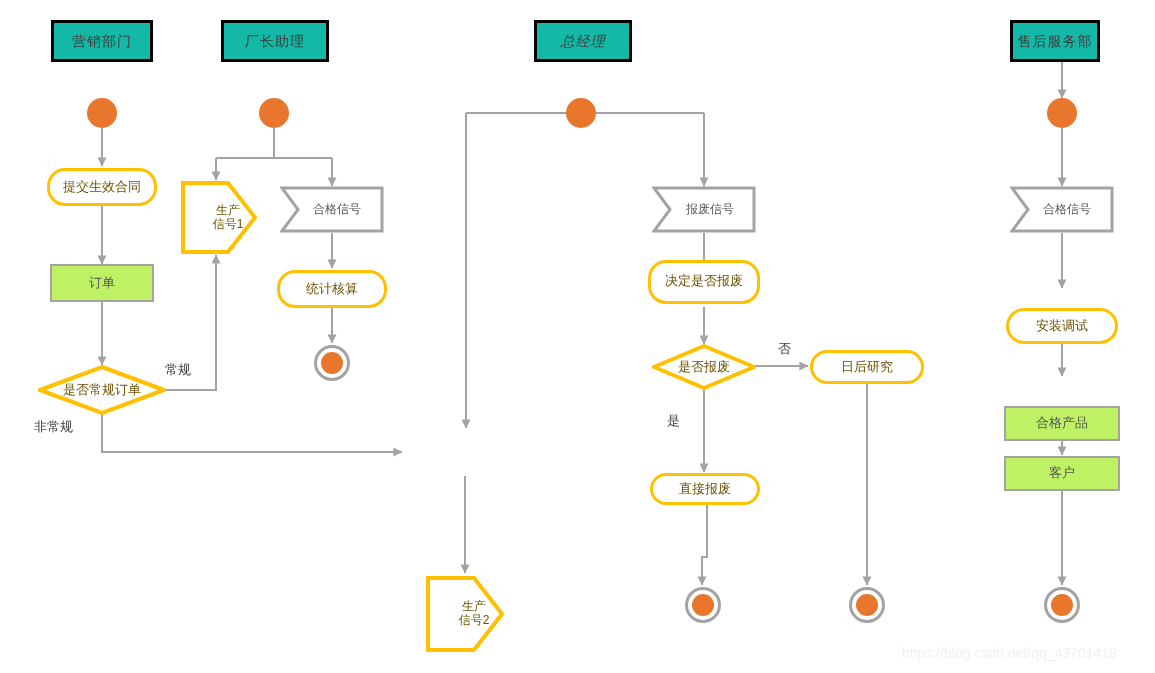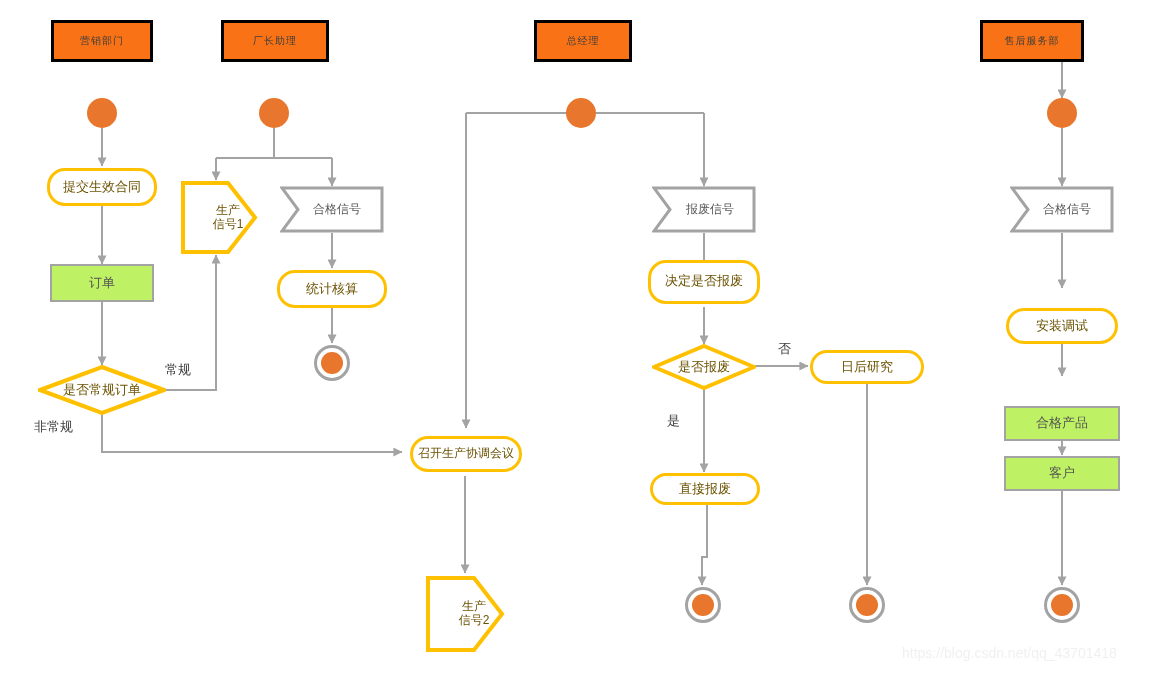--- a/index.html
+++ b/index.html
@@ -26,23 +26,23 @@
     box-sizing:border-box;
     display:flex;
     align-items:center;
     justify-content:center;
     text-align:center;
     line-height:1.15;
   }
   
   .lane-title{
     border:3px solid #000000;
-    background:#f97316;
+    background:#14b8a6;
     color:#3c3c3c;
-    font-size:10px;
+    font-size:14px;
     letter-spacing:1px;
   }
   
   .obj{
     border:2px solid #a3a3a3;
     background:#bef264;
     color:#555555;
     font-size:13px;
   }
   
@@ -175,24 +175,24 @@
       <path d="M1062,491 L1062,585" marker-end="url(#arrow)"></path>
     </g>
   </svg>
 
   <div class="node lane-title" style="left:51px;top:20px;width:102px;height:42px;">
     <span>营销部门</span>
   </div>
   <div class="node lane-title" style="left:221px;top:20px;width:108px;height:42px;">
     <span>厂长助理</span>
   </div>
-  <div class="node lane-title" style="left:534px;top:20px;width:98px;height:42px;">
+  <div class="node lane-title" style="left:534px;top:20px;width:98px;height:42px;font-style:italic;">
     <span>总经理</span>
   </div>
-  <div class="node lane-title" style="left:980px;top:20px;width:104px;height:42px;justify-content:center;">
+  <div class="node lane-title" style="left:1010px;top:20px;width:90px;height:42px;justify-content:center;">
     <span>售后服务部</span>
   </div>
 
   <div class="node initial" style="left:87px;top:98px;width:30px;height:30px;"></div>
 
   <div class="node action" style="left:47px;top:168px;width:110px;height:38px;">
     <span>提交生效合同</span>
   </div>
 
   <div class="node obj" style="left:50px;top:264px;width:104px;height:38px;">
@@ -221,23 +221,20 @@
     </svg>
     <span class="slabel" style="margin-left:10px;">合格信号</span>
   </div>
 
   <div class="node action" style="left:277px;top:270px;width:110px;height:38px;">
     <span>统计核算</span>
   </div>
 
   <div class="node final" style="left:314px;top:345px;width:36px;height:36px;"></div>
 
-  <div class="node action" style="left:410px;top:436px;width:112px;height:36px;">
-    <span style="font-size:12px;">召开生产协调会议</span>
-  </div>
 
   <div class="node signal send" style="left:425px;top:575px;width:80px;height:78px;">
     <svg width="80" height="78" viewBox="0 0 80 78" xmlns="http://www.w3.org/2000/svg">
       <polygon points="3,3 49,3 77,39 49,75 3,75" fill="#ffffff" stroke="#ffc000" stroke-width="4"></polygon>
     </svg>
     <span class="slabel" style="margin-right:14px;">生产信号2</span>
   </div>
 
   <div class="node initial" style="left:566px;top:98px;width:30px;height:30px;"></div>
 

